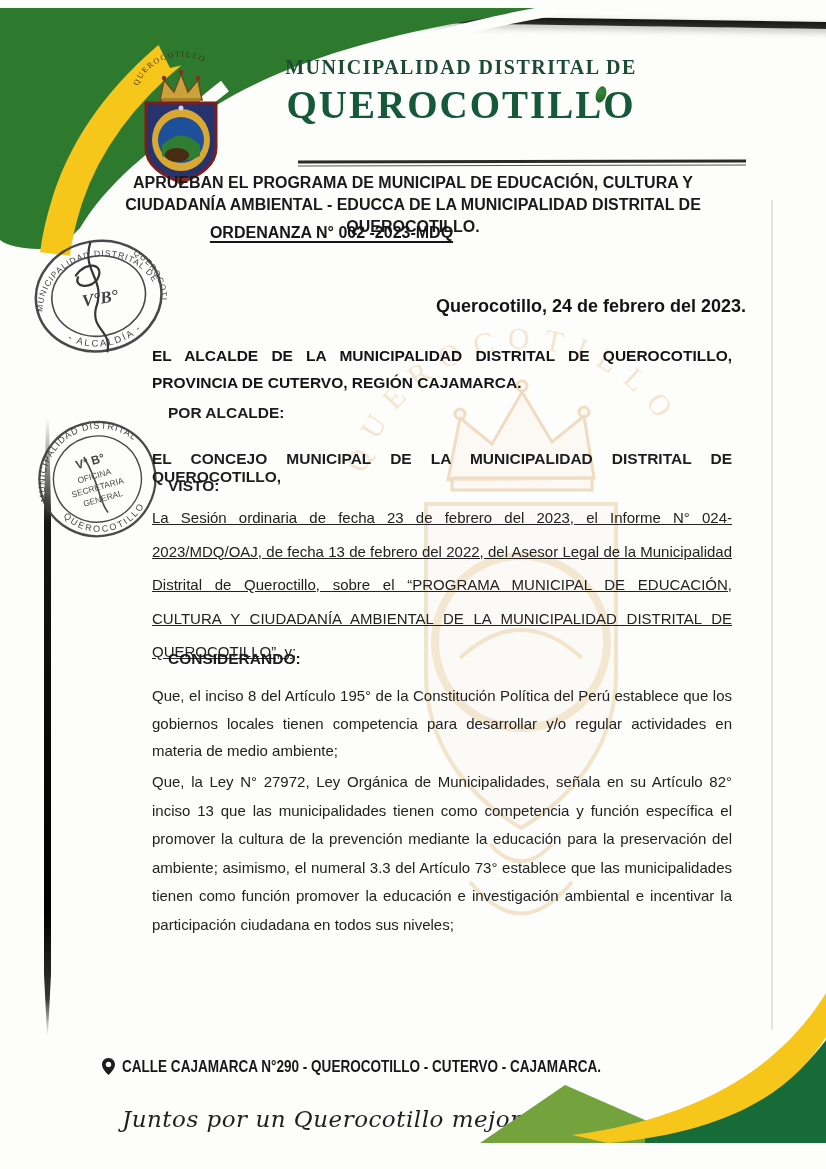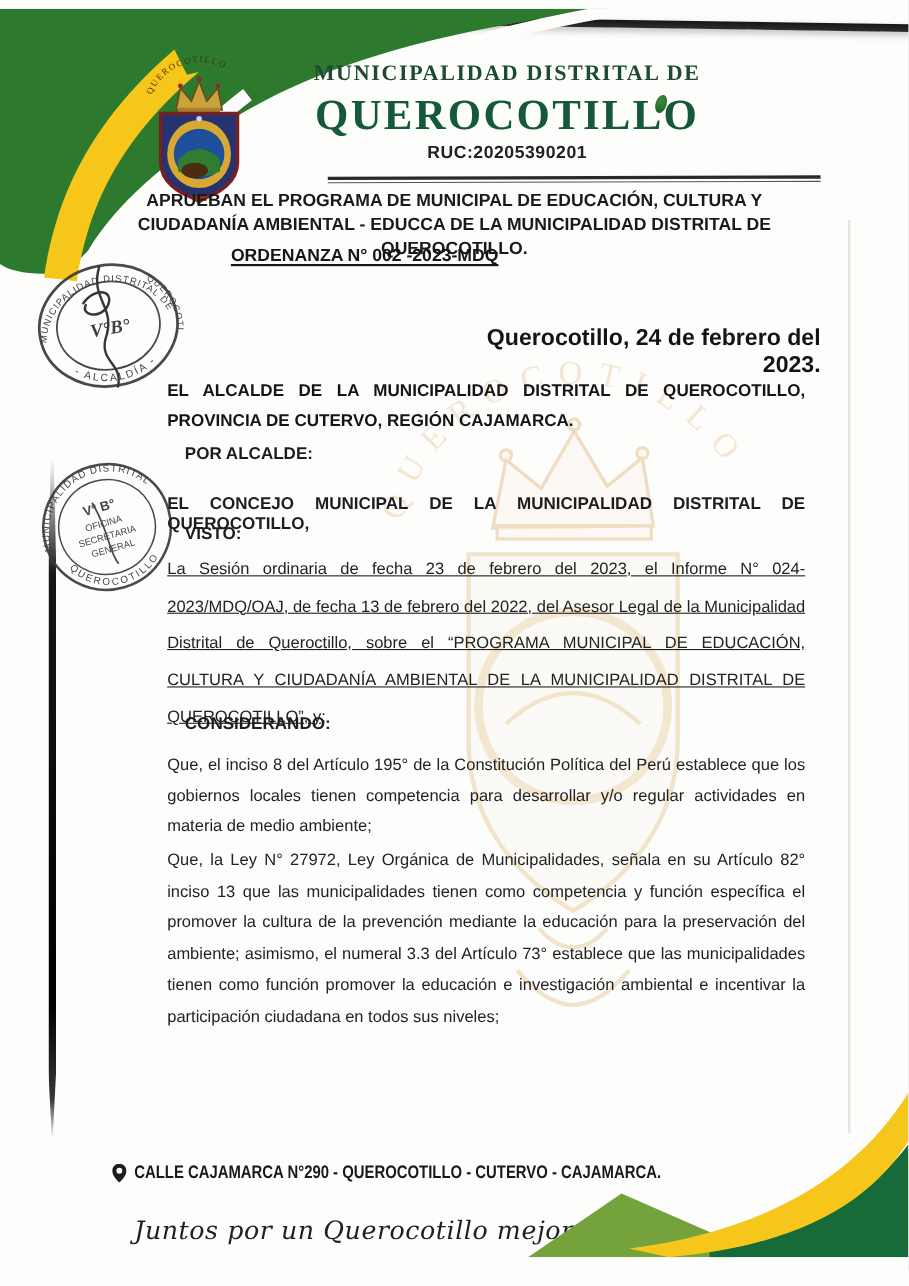--- a/index.html
+++ b/index.html
@@ -32,21 +32,21 @@
   .org-ruc{font-weight:700;font-size:16px;color:#222;letter-spacing:.5px;margin-top:2px;}
   .header-rule{position:absolute;left:298px;top:160px;width:448px;height:2px;
     border-top:3px solid #2a2a2a;border-bottom:1px solid #555;transform:rotate(-.15deg);}
   .approval-title{position:absolute;left:88px;top:172px;width:650px;text-align:center;
     font-weight:700;font-size:16px;line-height:22px;color:#1a1a1c;}
   .ordinance-number{position:absolute;left:0;top:224px;width:663px;text-align:center;
     font-weight:700;font-size:16px;color:#161618;
     text-decoration:underline;text-underline-offset:3px;text-decoration-thickness:2px;}
   
   .dateline{position:absolute;left:400px;top:296px;width:346px;text-align:right;
-    font-weight:700;font-size:21px;color:#141416;}
+    font-weight:700;font-size:18px;color:#141416;}
   .b-just{position:absolute;left:152px;width:580px;text-align:justify;}
   .alcalde-heading{top:342px;font-weight:700;font-size:15.5px;line-height:27px;color:#141416;}
   .por-cuanto{position:absolute;left:168px;top:404px;font-weight:700;font-size:15.5px;}
   .concejo-heading{top:450px;font-weight:700;font-size:15.5px;}
   .visto-label{position:absolute;left:168px;top:477px;font-weight:700;font-size:15.5px;}
   .visto-paragraph{top:501px;font-size:15px;line-height:33.5px;color:#222;text-decoration:underline;}
   .considerando-label{position:absolute;left:168px;top:650px;font-weight:700;font-size:15.5px;
     text-underline-offset:3px;text-decoration-thickness:2px;}
   .considerando-p1{top:682px;font-size:15px;line-height:27.5px;color:#222;}
   .considerando-p2{top:768px;font-size:15px;line-height:28.5px;color:#222;}
@@ -105,21 +105,20 @@
       <path d="M40,101 Q59,82 78,101 L78,112 Q59,121 40,112 Z" fill="#2f7d32"></path>
       <ellipse cx="55" cy="111" rx="12" ry="7" fill="#4a2c12"></ellipse>
       <circle cx="59" cy="64" r="2.5" fill="#cfd6ee"></circle>
       <path d="M50,134 L59,142 L68,134 Z" fill="#8c2b1e"></path>
     </g>
   </svg>
 
   <div class="header-org">
     <div class="org-subtitle">MUNICIPALIDAD DISTRITAL DE</div>
     <div class="org-name">QUEROCOTILLO</div>
-    <div class="org-ruc">RUC:20205390201</div>
   </div>
   <div class="header-rule"></div>
   <div class="approval-title">APRUEBAN EL PROGRAMA DE MUNICIPAL DE EDUCACIÓN, CULTURA Y CIUDADANÍA AMBIENTAL - EDUCCA DE LA MUNICIPALIDAD DISTRITAL DE QUEROCOTILLO.</div>
   <div class="ordinance-number">ORDENANZA N° 002 -2023-MDQ</div>
 
   <svg class="watermark" width="380" height="650" viewBox="0 0 380 650">
     <defs>
         <path id="wmArc" d="M36,152 A162,162 0 0 1 344,128" fill="none"></path>
       </defs>
     <text font-size="30" letter-spacing="13" fill="#e7c491" opacity=".8" font-family="Liberation Serif,serif">

